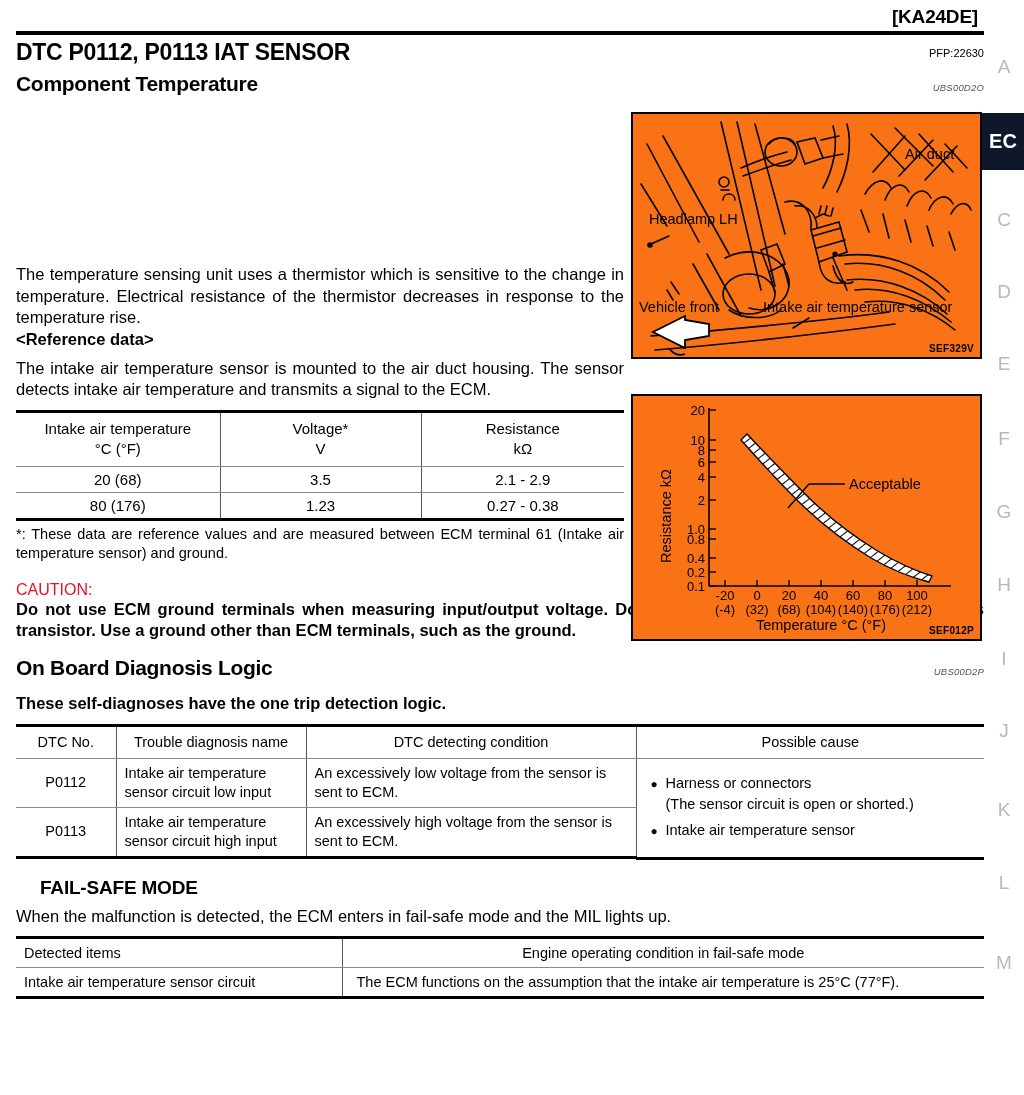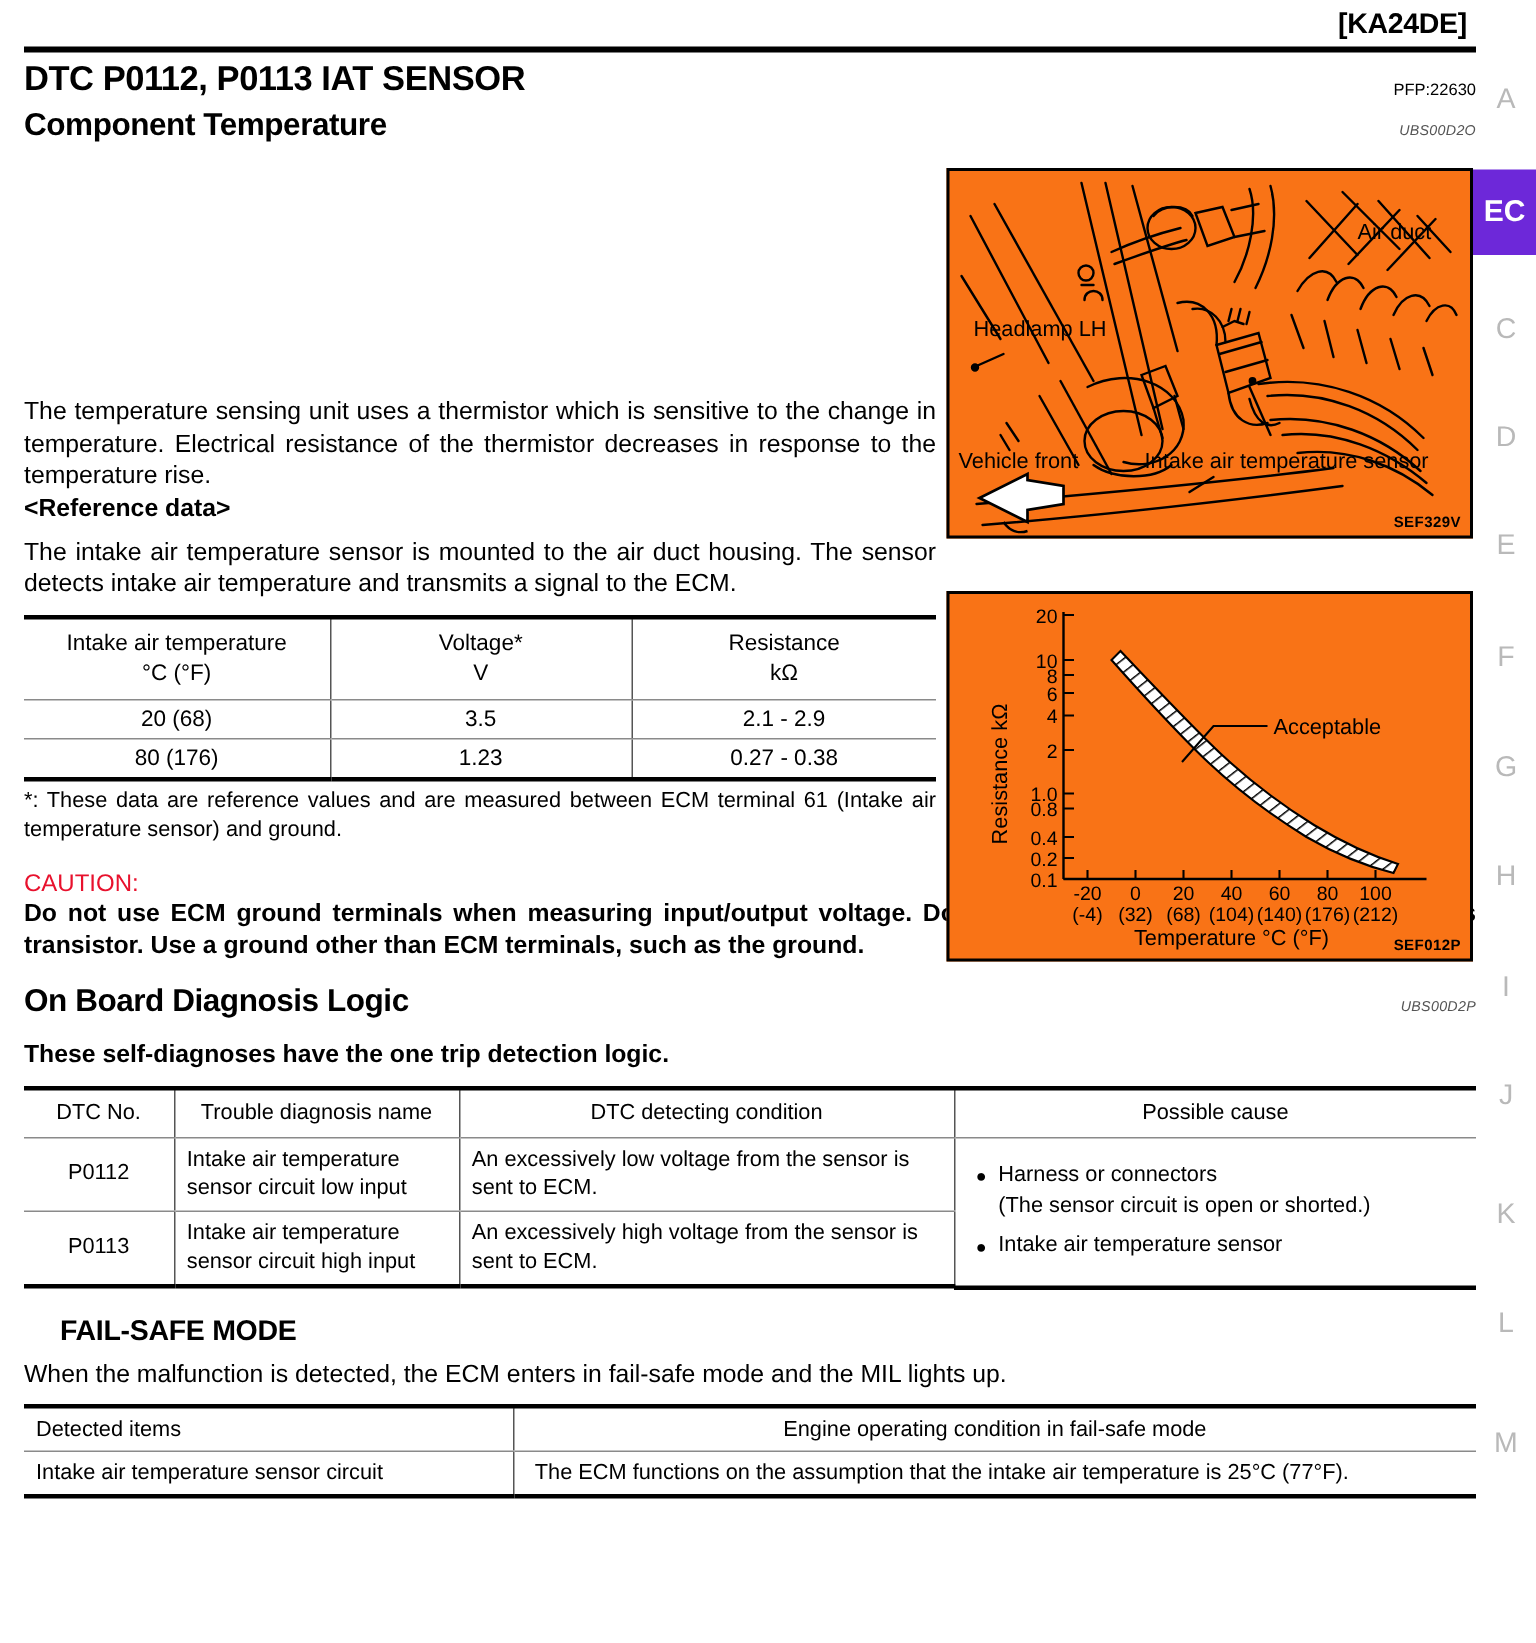--- a/index.html
+++ b/index.html
@@ -25,21 +25,21 @@
     padding:6px 6px 3px 0;
     letter-spacing:-0.2px;
   }
   .rule-double {
     border-top:3px solid #000;
     border-bottom:1px solid #000;
     height:4px;
     margin:0 0 0 0;
   }
   .title-row {
-    display:flex; align-items:flex-end; justify-content:space-between;
+    display:flex; align-items:center; justify-content:space-between;
     margin-top:4px;
   }
   .title-main {
     font-size:23px; font-weight:bold; letter-spacing:-0.3px;
   }
   .pfp { font-size:11px; letter-spacing:0px; }
 
   .h2-row {
     display:flex; align-items:flex-end; justify-content:space-between;
     margin-top:6px;
@@ -105,21 +105,21 @@
   .caution-body { font-weight:bold; font-size:16.5px; line-height:21.5px; text-align:justify; }
 
   
   .tabs { position:absolute; right:0; top:0; width:40px; height:1095px; }
   .tab {
     position:absolute; right:0; width:40px; height:30px;
     display:flex; align-items:center; justify-content:center;
     font-size:19px; color:#b9b9b9; font-weight:normal;
   }
   .tab.active {
-    background:#6d28d9; color:#fff; font-weight:bold; font-size:20px;
+    background:#0f172a; color:#fff; font-weight:bold; font-size:20px;
     width:42px; height:57px; right:0;
   }
 
   
   .chart-svg { position:absolute; left:0; top:0; }
 </style>
 </head>
 <body>
 
 <div class="page">

